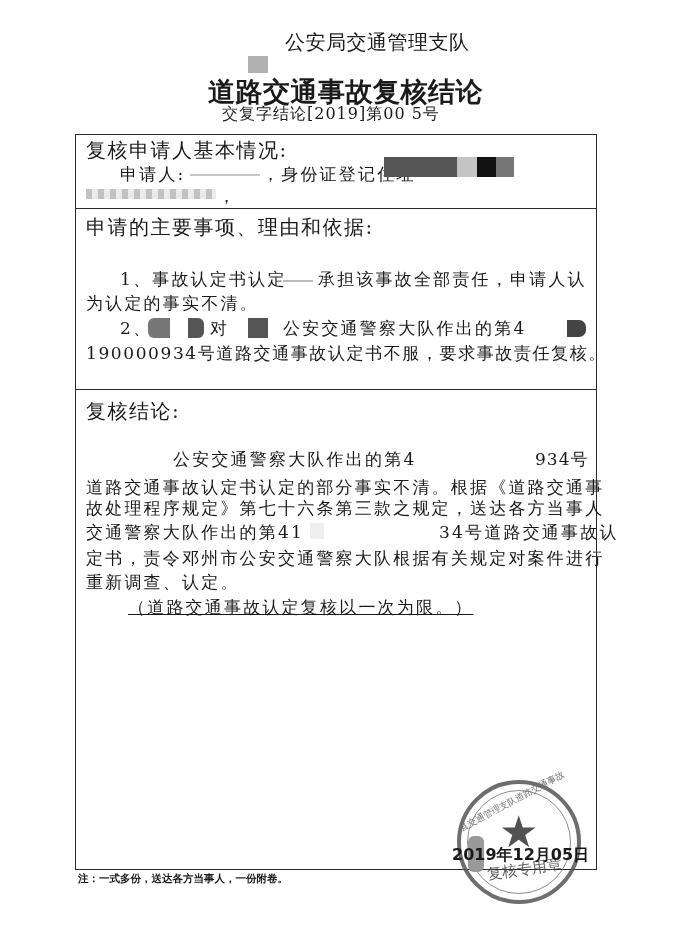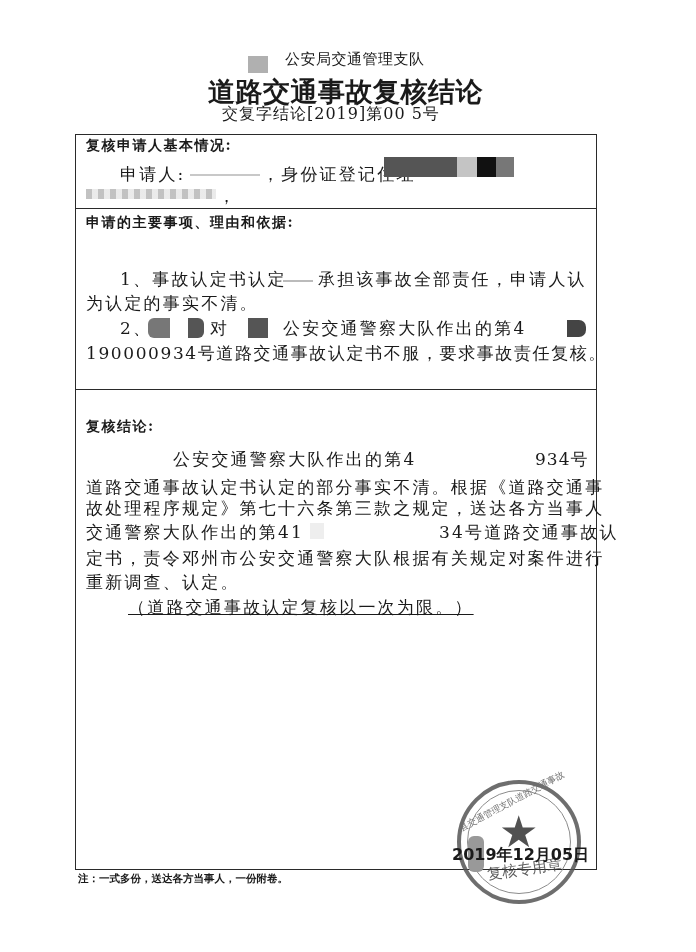--- a/index.html
+++ b/index.html
@@ -2,29 +2,29 @@
 <html><head>
 <meta charset="utf-8">
 <style>
   html, body { margin:0; padding:0; }
   body {
     width:696px; height:952px; background:#ffffff; position:relative; overflow:hidden;
     font-family: "DejaVu Serif", "Liberation Serif", serif; color:#1a1a1a;
   }
   .abs { position:absolute; }
   .redact { position:absolute; background:#b8b8b8; }
-  .header-org { left:244px; top:50px; font-size:15px; letter-spacing:0.5px; white-space:nowrap;text-align:center; }
+  .header-org { left:244px; top:29px; font-size:20px; letter-spacing:0.5px; white-space:nowrap;text-align:center; }
   .header-title { left:208px; top:74px; font-size:27px; font-weight:bold; letter-spacing:0.5px; white-space:nowrap; font-family:"DejaVu Sans", sans-serif; }
   .header-docno { left:203px; top:104px; font-size:16px; white-space:nowrap; letter-spacing:1px; }
 
   .table { position:absolute; left:75px; top:134px; width:522px; height:736px; border:1.5px solid #2a2a2a; box-sizing:border-box; }
   .divider { position:absolute; left:0; width:100%; height:0; border-top:1.5px solid #2a2a2a; }
 
   .txt { position:absolute; font-size:17px; white-space:nowrap; letter-spacing:2.2px; }
-  .sec-title { font-size:14px; letter-spacing:1.5px;font-weight:bold; }
+  .sec-title { font-size:20px; letter-spacing:1.5px; }
 
   .note { left:78px; top:872px; font-size:10.5px; font-weight:bold; white-space:nowrap; }
 
   .stamp { position:absolute; left:457px; top:780px; width:124px; height:124px; border:4px solid #555; border-radius:50%; box-sizing:border-box; opacity:0.85; }
   .stamp-inner { position:absolute; left:6px; top:6px; right:6px; bottom:6px; border:1px solid #777; border-radius:50%; }
   .stamp-star { position:absolute; left:38px; top:26px; font-size:44px; color:#333; line-height:1; }
   .stamp-label { position:absolute; left:26px; top:76px; font-size:15px; color:#444; transform:rotate(-8deg); white-space:nowrap; font-family:"DejaVu Sans", sans-serif; }
   .stamp-ring { position:absolute; left:14px; top:10px; font-size:9px; color:#555; white-space:nowrap; transform:rotate(-28deg); transform-origin:50px 50px; font-family:"DejaVu Sans", sans-serif; }
   .date { position:absolute; left:452px; top:845px; font-size:16px; font-weight:bold; white-space:nowrap; font-family:"DejaVu Sans", sans-serif; }
 </style>
@@ -59,21 +59,21 @@
 <div class="txt" style="left:86px;top:292px;">为认定的事实不清。</div>
 <div class="txt" style="left:120px;top:317px;">2、</div>
 <div class="redact" style="left:148px;top:318px;width:22px;height:20px;background:#777;border-radius:6px 0 0 6px;"></div>
 <div class="redact" style="left:188px;top:318px;width:16px;height:20px;background:#555;border-radius:0 6px 6px 0;"></div>
 <div class="txt" style="left:210px;top:317px;">对</div>
 <div class="redact" style="left:248px;top:318px;width:20px;height:20px;background:#555;"></div>
 <div class="txt" style="left:283px;top:317px;">公安交通警察大队作出的第4</div>
 <div class="redact" style="left:567px;top:320px;width:19px;height:17px;background:#444;border-radius:0 7px 7px 0;"></div>
 <div class="txt" style="left:86px;top:342px;letter-spacing:1.6px;">190000934号道路交通事故认定书不服，要求事故责任复核。</div>
 
-<div class="txt sec-title" style="left:86px;top:418px;">复核结论:</div>
+<div class="txt sec-title" style="left:86px;top:398px;">复核结论:</div>
 <div class="txt" style="left:173px;top:448px;">公安交通警察大队作出的第4</div>
 <div class="txt" style="left:535px;top:448px;letter-spacing:1px;">934号</div>
 <div class="txt" style="left:86px;top:476px;">道路交通事故认定书认定的部分事实不清。根据《道路交通事</div>
 <div class="txt" style="left:86px;top:497px;">故处理程序规定》第七十六条第三款之规定，送达各方当事人</div>
 <div class="txt" style="left:86px;top:521px;text-align:right;">交通警察大队作出的第41</div>
 <div class="abs" style="left:310px;top:523px;width:14px;height:16px;background:#eee;"></div>
 <div class="txt" style="left:395px;top:521px;margin-left:44px;">34号道路交通事故认</div>
 <div class="txt" style="left:86px;top:547px;">定书，责令邓州市公安交通警察大队根据有关规定对案件进行</div>
 <div class="txt" style="left:86px;top:571px;">重新调查、认定。</div>
 <div class="txt" style="left:128px;top:596px;text-decoration:underline;">（道路交通事故认定复核以一次为限。）</div>

